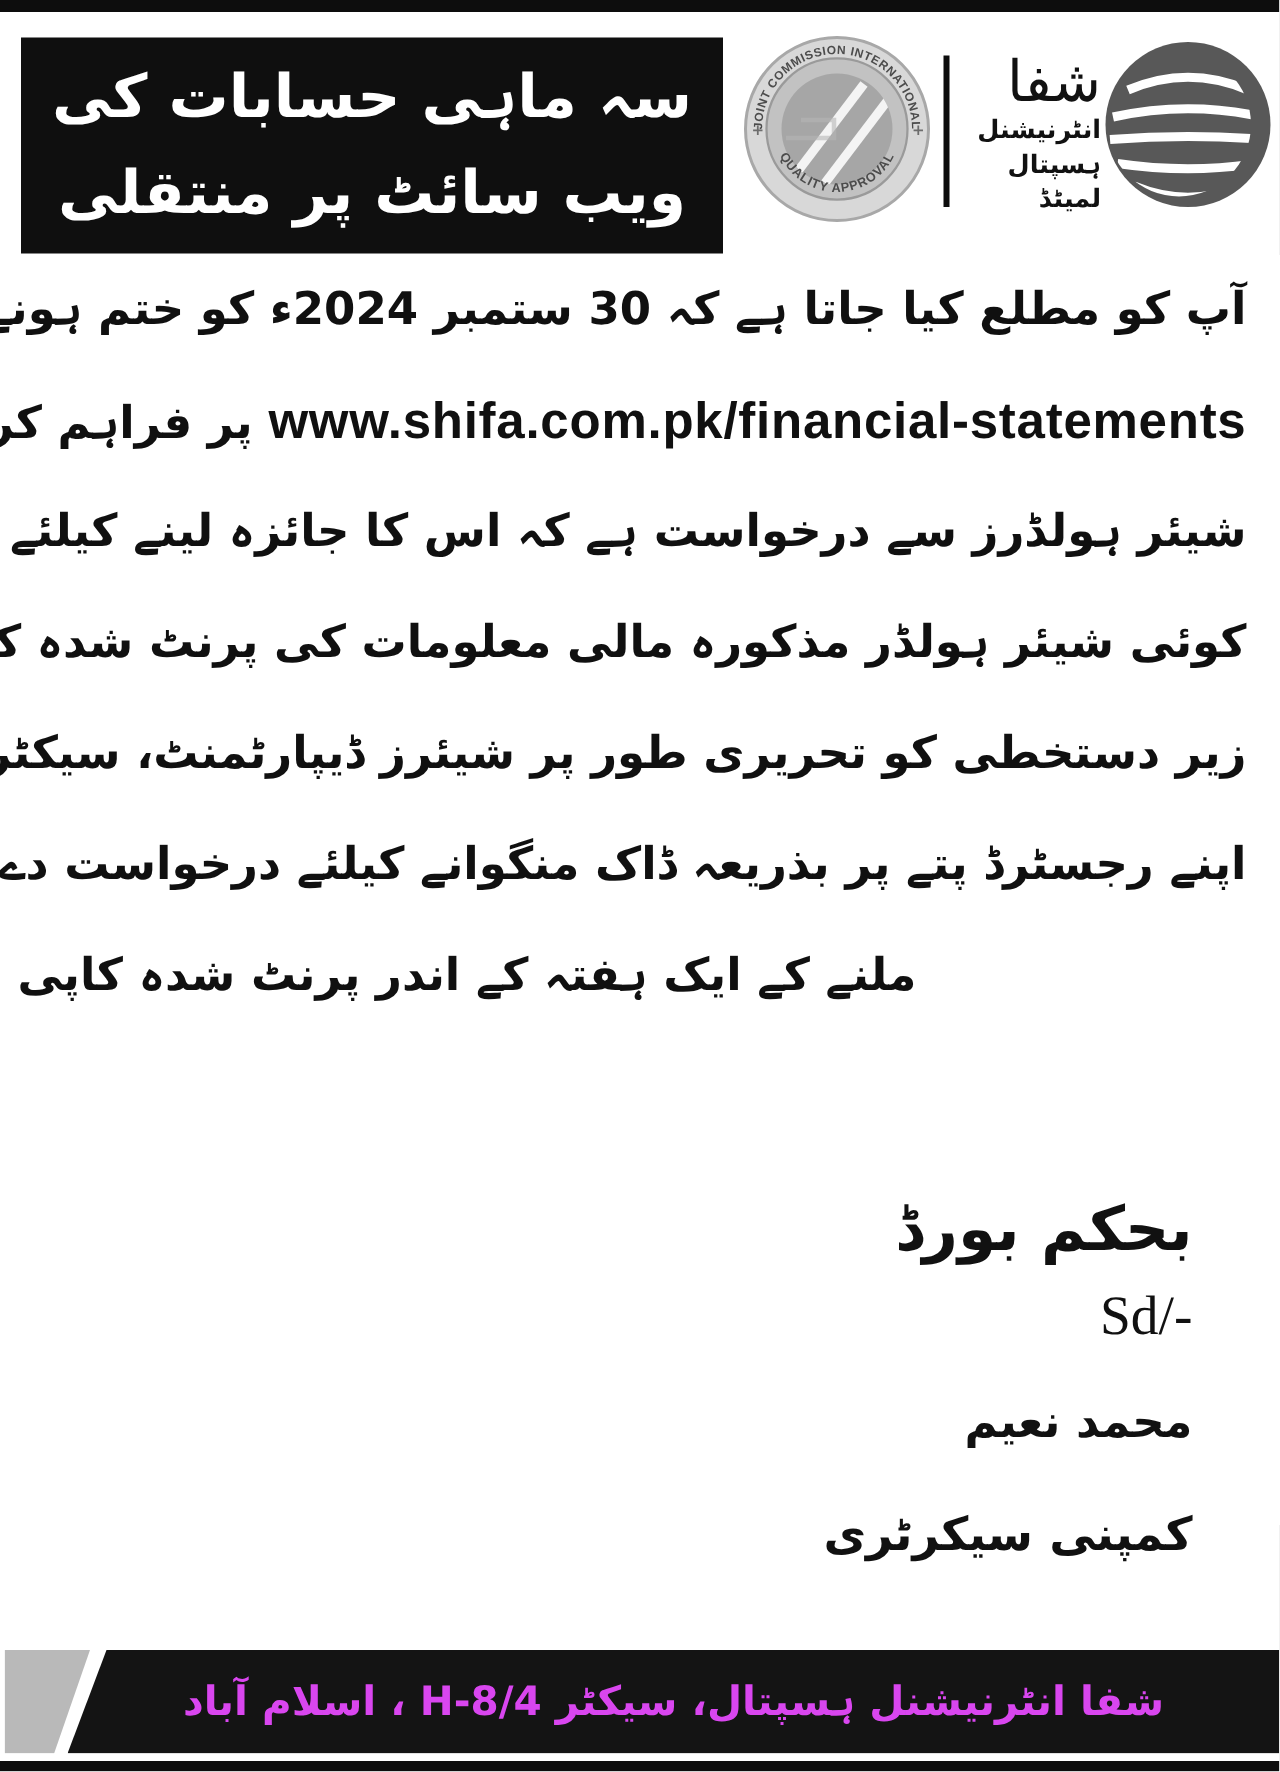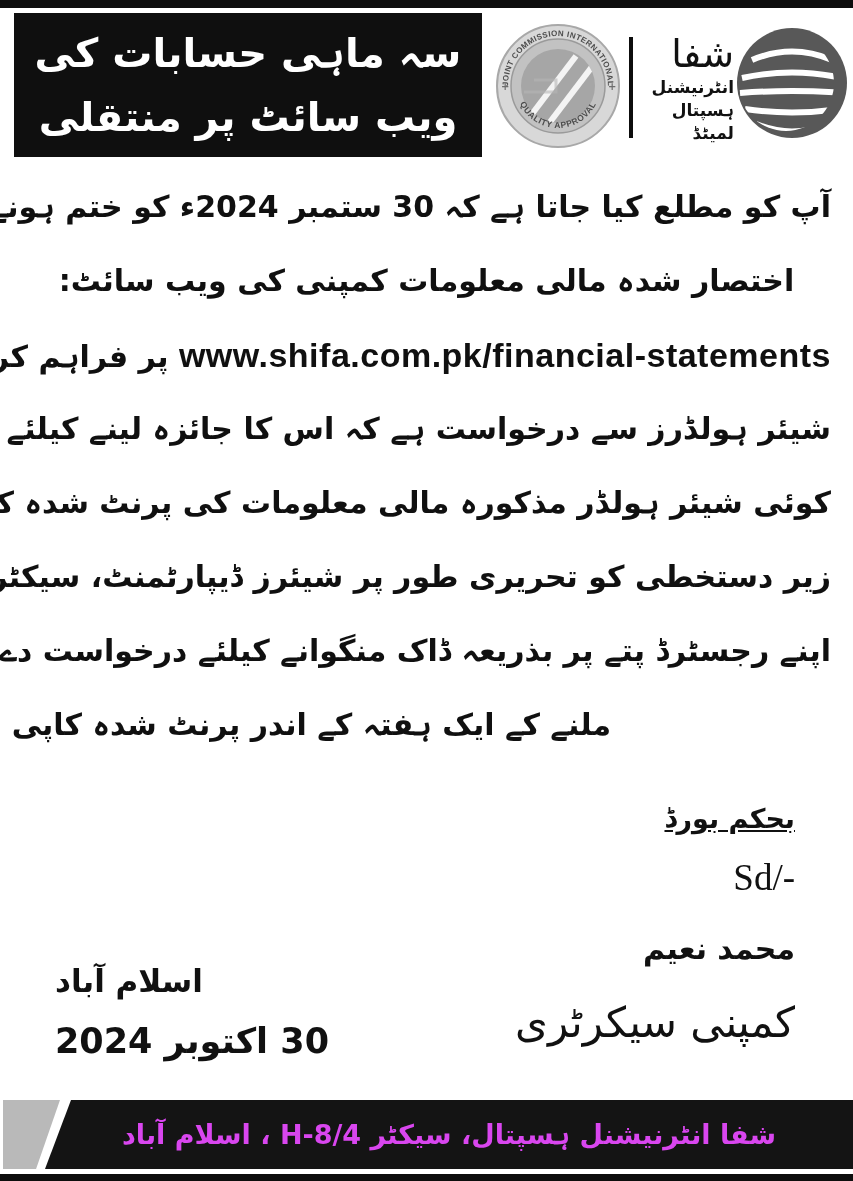--- a/index.html
+++ b/index.html
@@ -14,21 +14,21 @@
     overflow: hidden;
     color: #111;
   }
 
   .rule { position: absolute; left: 0; right: 0; background: #0d0d0d; }
   .rule.top { top: 0; height: 8px; }
   .rule.bottom { bottom: 0; height: 7px; }
 
   
   .title-box {
-    position: absolute; left: 14px; top: 13px;
+    position: absolute; left: 14px; top: 25px;
     width: 468px; height: 144px;
     background: #0f0f0f;
     display: flex; flex-direction: column; justify-content: center;
     text-align: center;
     direction: rtl;
   }
   .title-box .t-line {
     color: #ffffff;
     font-size: 40px; font-weight: 700;
     line-height: 64px;
@@ -69,29 +69,29 @@
     font-family: Liberation Sans, sans-serif;
     font-weight: 700; font-size: 34px;
     letter-spacing: 0.5px;
   }
 
   
   .signature {
     position: absolute; right: 58px; top: 788px;
     direction: rtl; text-align: right;
   }
-  .sig-order { font-size: 27px; font-weight: 700; line-height: 62px; text-decoration: underline; }
+  .sig-order { font-size: 41px; font-weight: 700; line-height: 62px; }
   .sig-sd {
     direction: ltr;
     font-family: Liberation Serif, serif;
     font-size: 37px; font-weight: 400;
     line-height: 56px; padding-left: 14px;
   }
   .sig-name { font-size: 30px; font-weight: 700; line-height: 86px; }
-  .sig-role { font-size: 42px; font-weight: 400; line-height: 62px; text-align: center; }
+  .sig-role { font-size: 31px; font-weight: 700; line-height: 62px; text-align: center; }
 
   
   .dateline {
     position: absolute; left: 55px; top: 952px; width: 340px;
     direction: rtl; text-align: left;
   }
   .dl-city { font-size: 31px; font-weight: 700; line-height: 58px; }
   .dl-date {
     font-size: 35px; font-weight: 700; line-height: 62px;
     font-family: "DejaVu Sans", sans-serif;
@@ -177,40 +177,35 @@
         <path d="M6,51 Q56,40 106,51"></path>
         <path d="M4,66 Q56,62 108,66"></path>
         <path d="M9,82 Q56,89 103,82"></path>
         <path d="M20,97 Q56,112 92,97"></path>
       </g>
     </svg>
   </div>
 
   <div class="body-text">
     <div class="b-line just">آپ کو مطلع کیا جاتا ہے کہ 30 ستمبر 2024ء کو ختم ہونے والی تین ماہ کی مدت کیلئے</div>
-    <div class="b-line cent">اختصار شدہ مالی معلومات کمپنی کی ویب سائٹ:</div>
     <div class="b-line cent"><span class="url">www.shifa.com.pk/financial-statements</span><span> </span><span>پر فراہم کر دی گئی ہے۔</span></div>
     <div class="b-line just">شیئر ہولڈرز سے درخواست ہے کہ اس کا جائزہ لینے کیلئے ویب سائٹ ملاحظہ کریں۔ اگر</div>
     <div class="b-line just">کوئی شیئر ہولڈر مذکورہ مالی معلومات کی پرنٹ شدہ کاپی حاصل کرنے کا خواہشمند ہو تو وہ</div>
     <div class="b-line just"><span>زیر دستخطی کو تحریری طور پر شیئرز ڈیپارٹمنٹ، سیکٹر</span></div>
     <div class="b-line just">اپنے رجسٹرڈ پتے پر بذریعہ ڈاک منگوانے کیلئے درخواست دے سکتا/سکتی ہے، درخواست</div>
     <div class="b-line shift-left">ملنے کے ایک ہفتہ کے اندر پرنٹ شدہ کاپی بغیر قیمت فراہم کر دی جائے گی۔</div>
   </div>
 
   <div class="signature">
     <div class="sig-order">بحکم بورڈ</div>
     <div class="sig-sd">Sd/-</div>
     <div class="sig-name">محمد نعیم</div>
     <div class="sig-role">کمپنی سیکرٹری</div>
   </div>
 
-  <div class="dateline">
-    <div class="dl-city">اسلام آباد</div>
-    <div class="dl-date">30 اکتوبر 2024</div>
-  </div>
 
   <div class="footer-stripe"></div>
   <div class="footer-bar">
     <span>شفا انٹرنیشنل ہسپتال، سیکٹر H-8/4 ، اسلام آباد</span>
   </div>
 
   <div class="rule bottom"></div>
 
 </div>
 

